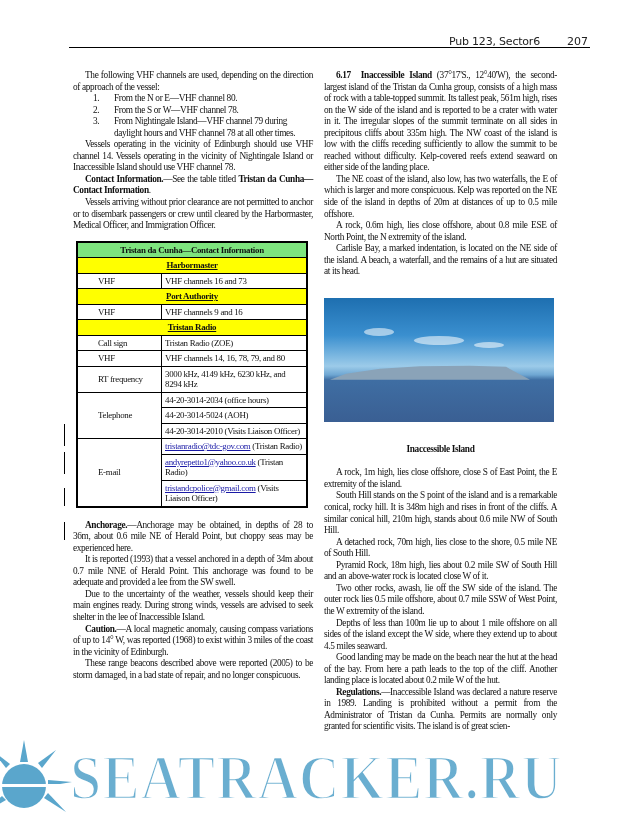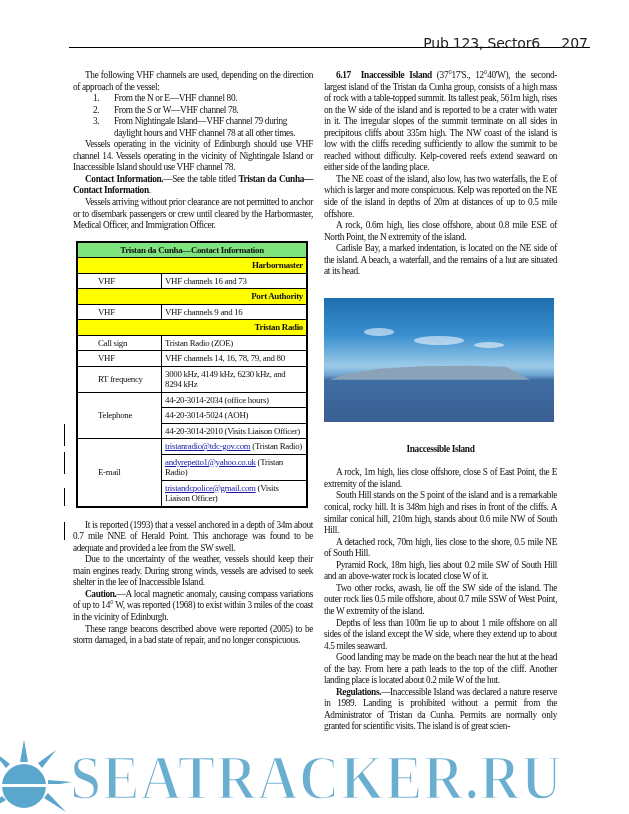--- a/index.html
+++ b/index.html
@@ -5,42 +5,42 @@
   html, body { margin: 0; padding: 0; }
   body {
     width: 629px; height: 814px; overflow: hidden; position: relative;
     background: #ffffff; color: #111;
     font-family: "Liberation Serif", "DejaVu Serif", serif;
   }
   .header {
     position: absolute; left: 69px; top: 34px; width: 521px; height: 13px;
     border-bottom: 1px solid #000;
     font-family: "DejaVu Sans", "Liberation Sans", sans-serif;
-    font-size: 14px; color: #222;
+    font-size: 11px; color: #222;
   }
   .header .pub { position: absolute; right: 50px; top: 1px; letter-spacing: -0.2px; }
   .header .pageno { position: absolute; right: 2px; top: 1px; }
   .col { position: absolute; top: 70px; font-size: 9.3px; line-height: 11.55px; letter-spacing: -0.35px; }
   .col.left { left: 73px; width: 240px; }
   .col.right { left: 324px; width: 233px; }
   p { margin: 0; text-indent: 12px; text-align: justify; }
   b { font-weight: bold; }
   ol { margin: 0; padding: 0; list-style: none; }
   ol li { position: relative; padding-left: 41px; }
   ol li .num { position: absolute; left: 20px; }
   .gap { height: 12px; }
   table.contact {
     border-collapse: collapse; width: 232px; margin: 9px 0 0 3px;
     font-size: 8.9px; line-height: 10.5px; letter-spacing: -0.3px;
     border: 2px solid #000;
   }
   table.contact td { border: 1px solid #000; padding: 2px 3px; vertical-align: middle; }
   table.contact td.k { width: 60px; padding-left: 20px; }
   table.contact tr.title td { background: #7ee47e; text-align: center; font-weight: bold; }
-  table.contact tr.section td { background: #ffff00; text-align: right; font-weight: bold; }
+  table.contact tr.section td { background: #ffff00; text-align: center; font-weight: bold; text-decoration: underline; }
   table.contact a { color: #1a1aa6; text-decoration: underline; }
   .changebar { position: absolute; left: 64px; width: 1px; background: #000; }
   .photo {
     margin: 20px 0 0 0; width: 230px; height: 124px; position: relative; overflow: hidden;
     background: linear-gradient(#1e6fb0 0%, #3a8fcf 30%, #9ccbe9 55%, #6ea6d2 62%, #3f6ea3 66%, #3a5f93 100%);
   }
   .photo .island {
     position: absolute; left: 6px; top: 62px; width: 200px; height: 20px;
     background: #8aa3b8; clip-path: polygon(0% 100%, 8% 70%, 25% 45%, 45% 32%, 70% 30%, 88% 35%, 100% 100%);
   }
@@ -127,20 +127,21 @@
     <tr>
           <td><a>andyrepetto1@yahoo.co.uk</a><span> (Tristan Radio)</span></td>
         </tr>
     <tr>
           <td><a>tristandcpolice@gmail.com</a><span> (Visits Liaison Officer)</span></td>
         </tr>
   </tbody>
     </table>
 
   <div class="gap"></div>
+  <p><b>Anchorage.</b><span>—Anchorage may be obtained, in depths of 28 to 36m, about 0.6 mile NE of Herald Point, but choppy seas may be experienced here.</span></p>
   <p>It is reported (1993) that a vessel anchored in a depth of 34m about 0.7 mile NNE of Herald Point. This anchorage was found to be adequate and provided a lee from the SW swell.</p>
   <p>Due to the uncertainty of the weather, vessels should keep their main engines ready. During strong winds, vessels are advised to seek shelter in the lee of Inaccessible Island.</p>
   <p><b>Caution.</b><span>—A local magnetic anomaly, causing compass variations of up to 14° W, was reported (1968) to exist within 3 miles of the coast in the vicinity of Edinburgh.</span></p>
   <p>These range beacons described above were reported (2005) to be storm damaged, in a bad state of repair, and no longer conspicuous.</p>
 </div>
 
 <div class="changebar" style="top:424px;height:22px;"></div>
 <div class="changebar" style="top:452px;height:22px;"></div>
 <div class="changebar" style="top:488px;height:18px;"></div>
 <div class="changebar" style="top:522px;height:18px;"></div>

